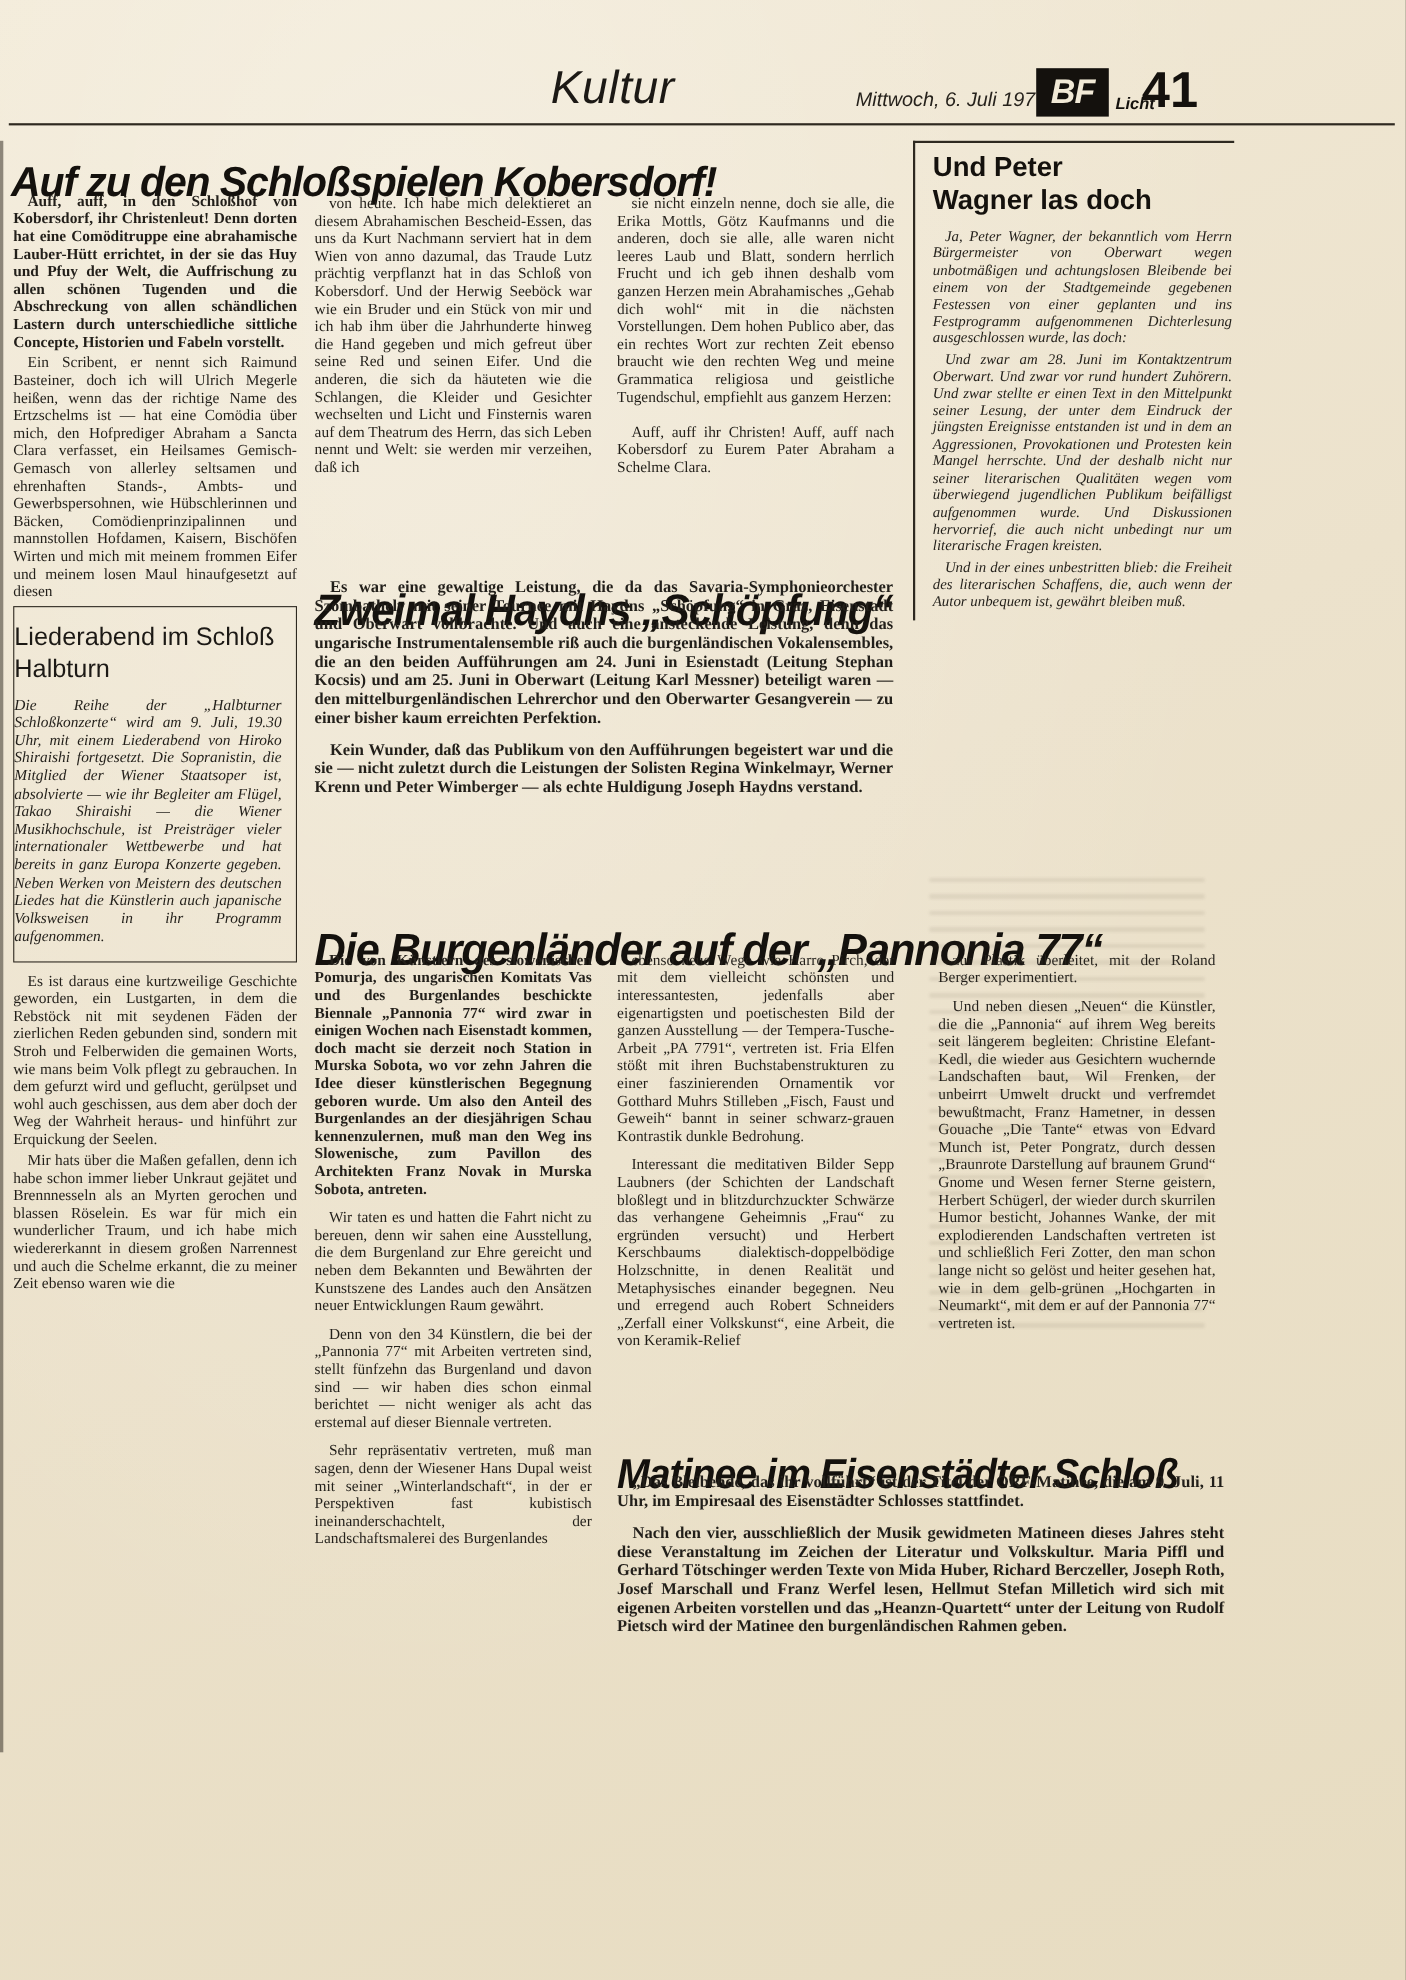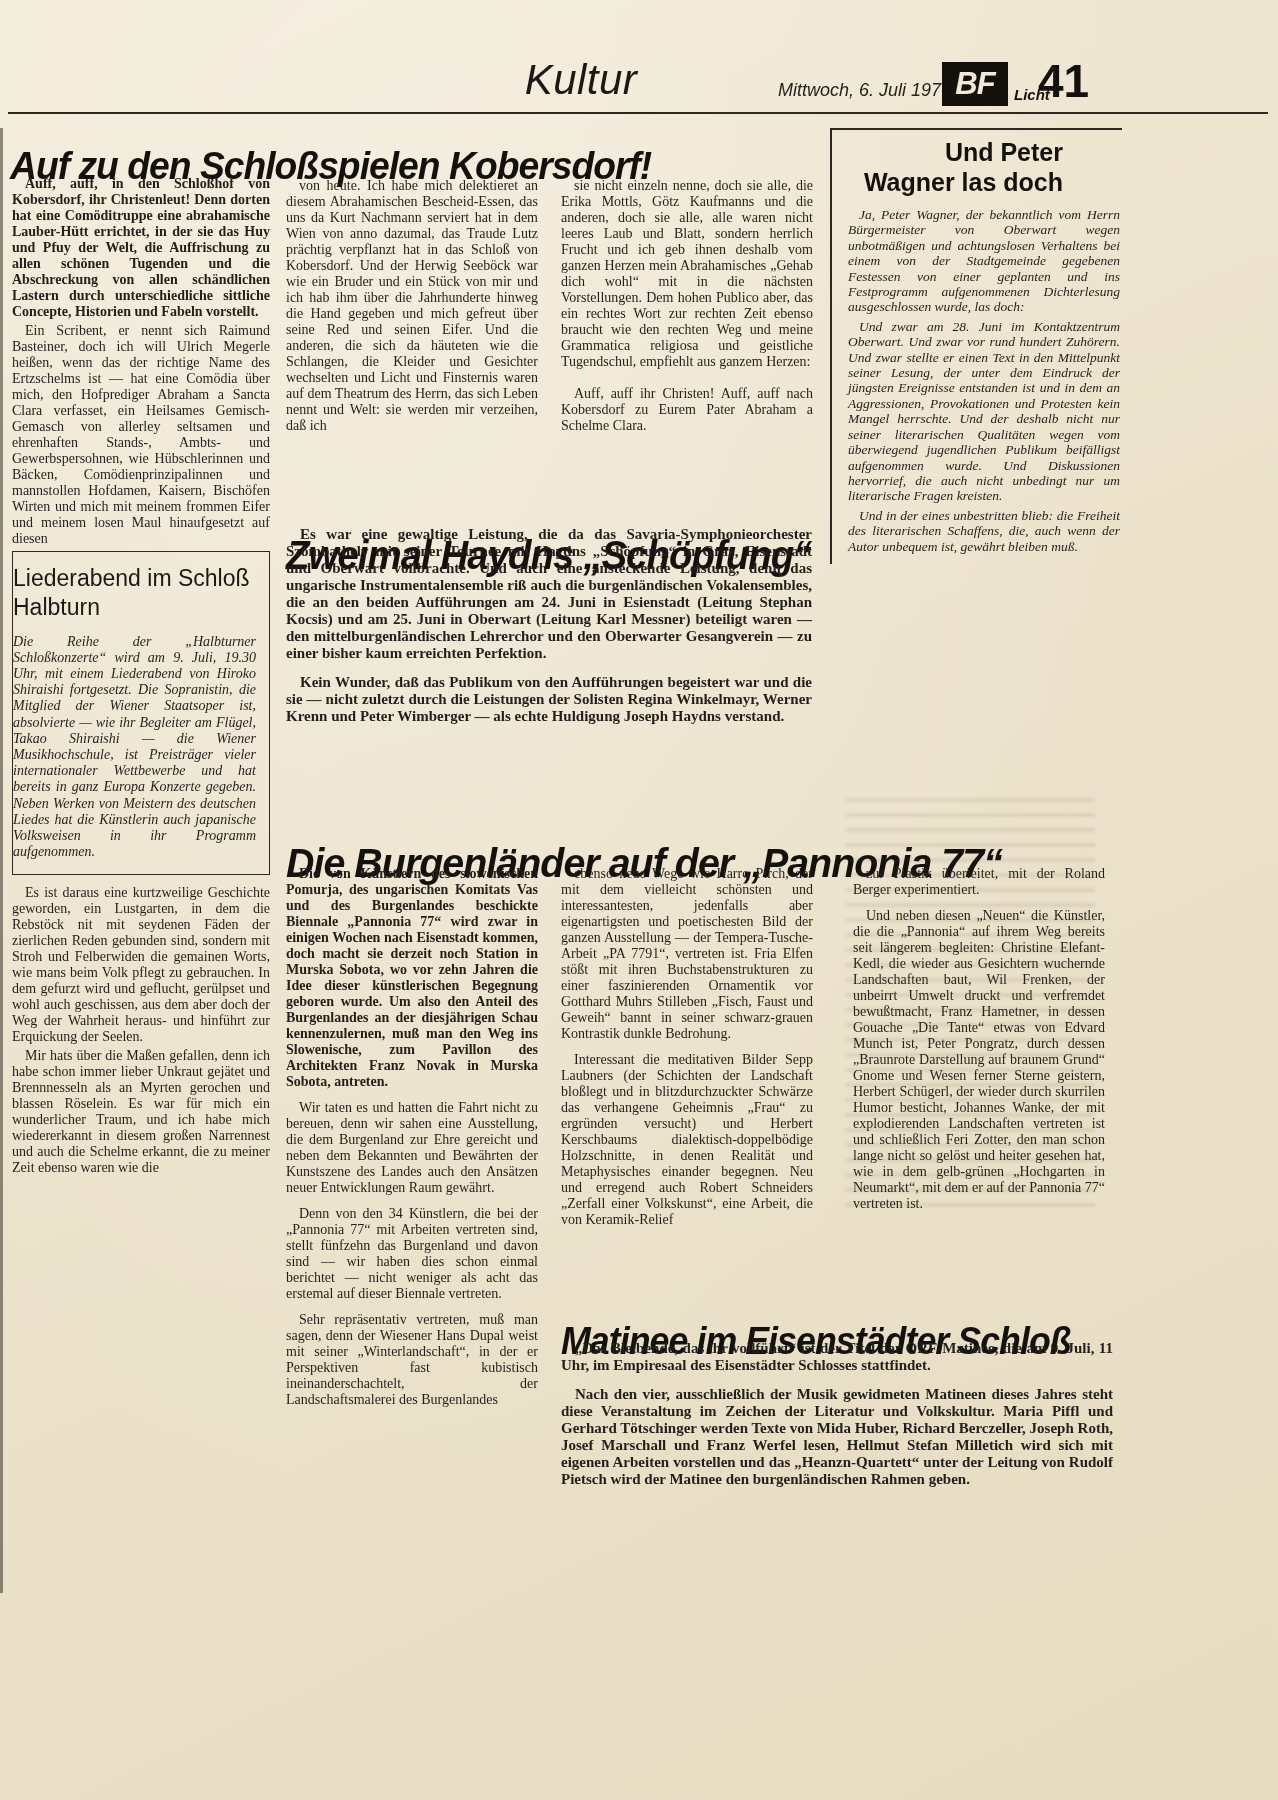--- a/index.html
+++ b/index.html
@@ -8,21 +8,21 @@
     position:relative; width:1278px; height:1800px; margin:0 auto;
     background:
       radial-gradient(ellipse at 30% 15%, rgba(255,255,255,0.28), transparent 60%),
       linear-gradient(155deg, #f2ead7 0%, #ece2cc 45%, #e7dcc1 100%);
     font-family:"Liberation Serif", serif;
     color:#221f1a;
     overflow:hidden;
   }
   
   .section-title {
-    position:absolute; left:471px; top:56px; width:220px; text-align:center;
+    position:absolute; left:447px; top:56px; width:220px; text-align:center;
     font-family:"Liberation Sans", sans-serif; font-style:italic; font-weight:normal;
     font-size:42px; color:#1c1915; letter-spacing:0.5px;
   }
   .dateline {
     position:absolute; left:778px; top:80px;
     font-family:"Liberation Sans", sans-serif; font-style:italic;
     font-size:18px; color:#26221c;
   }
   .bf-logo {
     position:absolute; left:942px; top:62px; width:66px; height:44px;
@@ -92,21 +92,21 @@
   .pan-col p { margin-bottom:10px; }
 
   
   .wagner-box {
     position:absolute; left:830px; top:128px; width:272px;
     border-left:2px solid #2e2920; border-top:2px solid #2e2920;
     padding:8px 2px 6px 16px;
   }
   .wagner-title {
     font-family:"Liberation Sans", sans-serif; font-weight:bold; font-size:25px;
-    line-height:1.18; color:#14110d; margin-bottom:10px; max-width:215px;text-align:right;
+    line-height:1.18; color:#14110d; margin-bottom:10px; max-width:215px;
   }
   .wagner-body p {
     font-style:italic; font-size:13.5px; line-height:15.4px; margin:0 0 4px 0;
     text-align:justify; text-indent:11px; hyphens:auto; -webkit-hyphens:auto;
   }
 
   
   .ghost {
     position:absolute; left:845px; top:792px; width:250px; height:420px; opacity:0.10;
     filter:blur(1.5px);
@@ -176,21 +176,21 @@
 
   <h2 class="headline hl-matinee">Matinee im Eisenstädter Schloß</h2>
   <div class="wide-bold matinee-body">
     <p>„Das Bleibende, das ihr vollführt“ ist der Titel der ORF-Matinee, die am 9. Juli, 11 Uhr, im Empiresaal des Eisenstädter Schlosses stattfindet.</p>
     <p>Nach den vier, ausschließlich der Musik gewidmeten Matineen dieses Jahres steht diese Veranstaltung im Zeichen der Literatur und Volkskultur. Maria Piffl und Gerhard Tötschinger werden Texte von Mida Huber, Richard Berczeller, Joseph Roth, Josef Marschall und Franz Werfel lesen, Hellmut Stefan Milletich wird sich mit eigenen Arbeiten vorstellen und das „Heanzn-Quartett“ unter der Leitung von Rudolf Pietsch wird der Matinee den burgenländischen Rahmen geben.</p>
   </div>
 
   <aside class="wagner-box">
     <div class="wagner-title">Und Peter Wagner las doch</div>
     <div class="wagner-body">
-      <p>Ja, Peter Wagner, der bekanntlich vom Herrn Bürgermeister von Oberwart wegen unbotmäßigen und achtungslosen Verhaltens bei einem von der Stadtgemeinde gegebenen Festessen von einer geplanten und ins Festprogramm aufgenommenen Dichterlesung ausgeschlossen wurde, las doch:</p>
+      <p>Ja, Peter Wagner, der bekanntlich vom Herrn Bürgermeister von Oberwart wegen unbotmäßigen und achtungslosen Bleibende bei einem von der Stadtgemeinde gegebenen Festessen von einer geplanten und ins Festprogramm aufgenommenen Dichterlesung ausgeschlossen wurde, las doch:</p>
       <p>Und zwar am 28. Juni im Kontaktzentrum Oberwart. Und zwar vor rund hundert Zuhörern. Und zwar stellte er einen Text in den Mittelpunkt seiner Lesung, der unter dem Eindruck der jüngsten Ereignisse entstanden ist und in dem an Aggressionen, Provokationen und Protesten kein Mangel herrschte. Und der deshalb nicht nur seiner literarischen Qualitäten wegen vom überwiegend jugendlichen Publikum beifälligst aufgenommen wurde. Und Diskussionen hervorrief, die auch nicht unbedingt nur um literarische Fragen kreisten.</p>
       <p>Und in der eines unbestritten blieb: die Freiheit des literarischen Schaffens, die, auch wenn der Autor unbequem ist, gewährt bleiben muß.</p>
     </div>
   </aside>
 
   <div class="ghost"></div>
   <div class="scan-edge"></div>
 
 </div>
 

